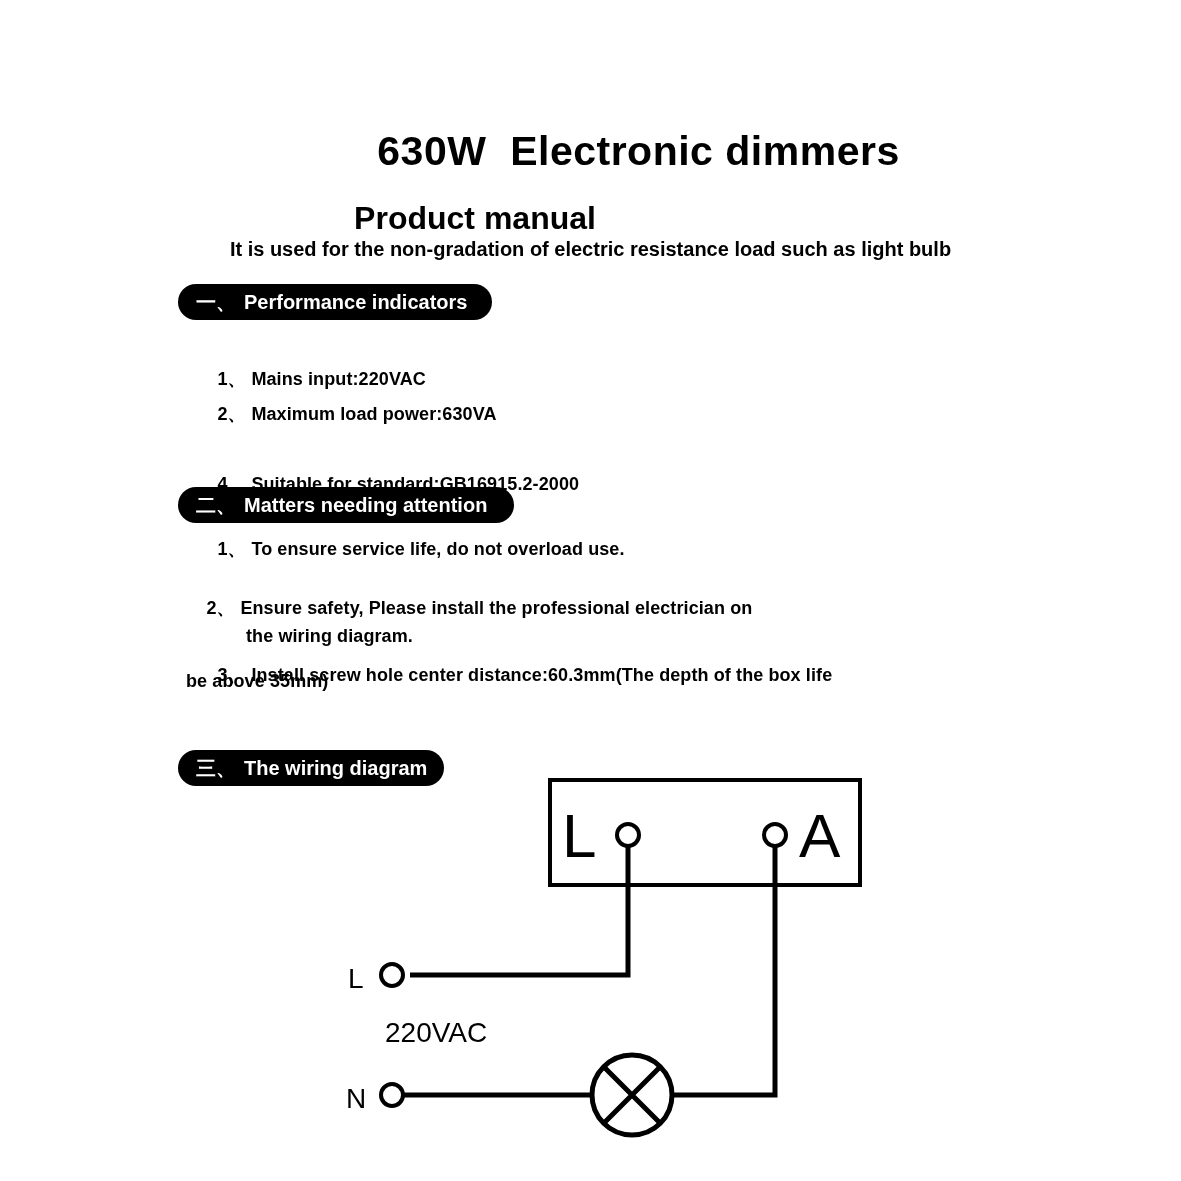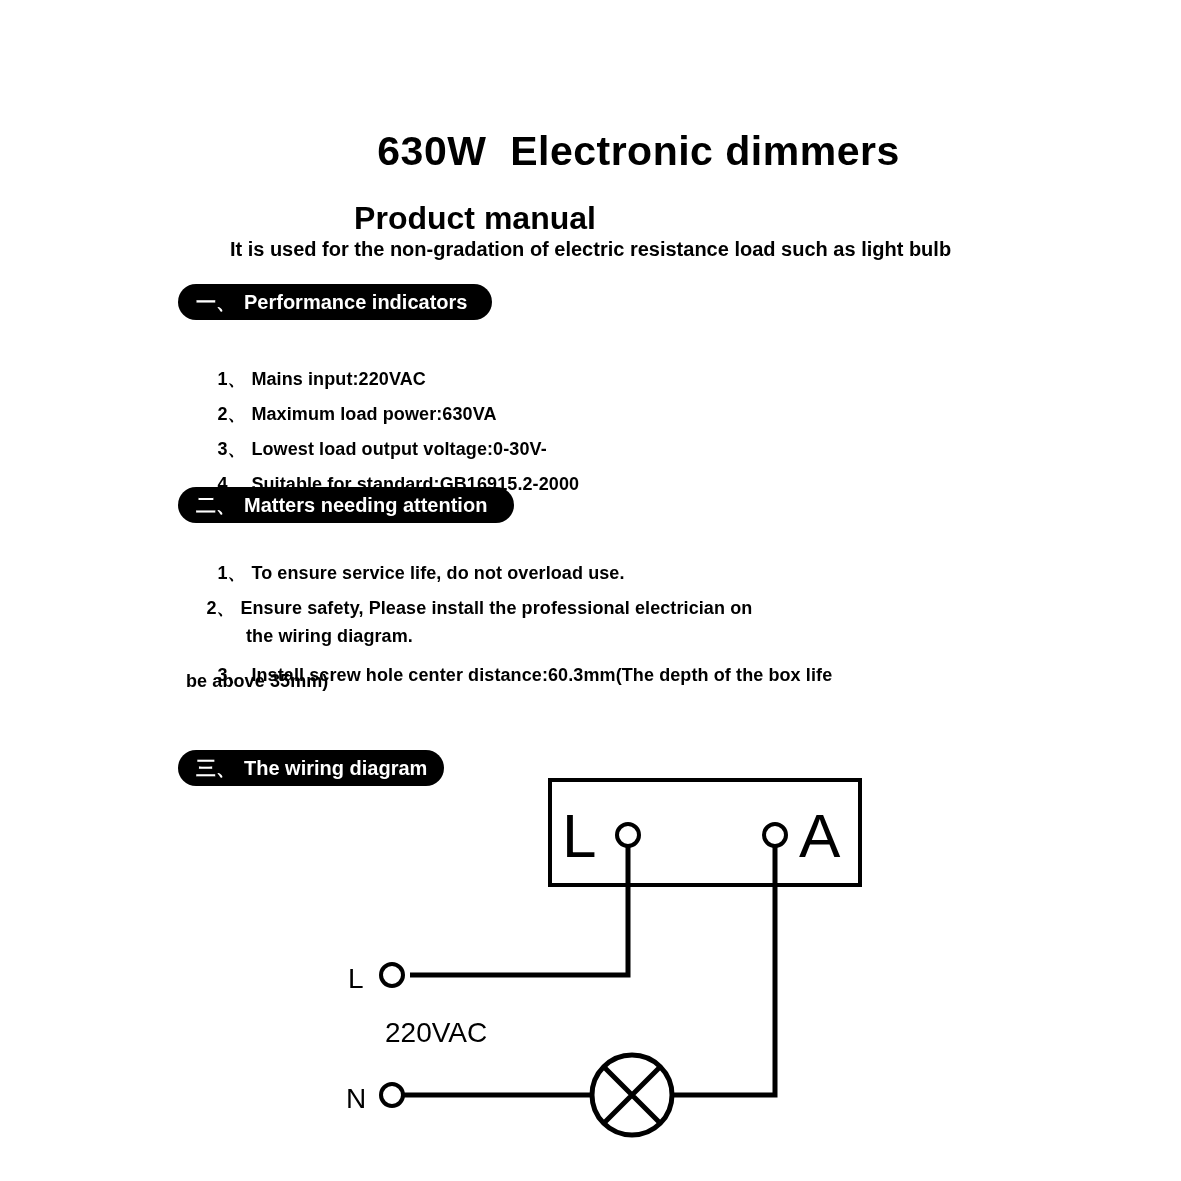--- a/index.html
+++ b/index.html
@@ -85,21 +85,21 @@
   .item .n {
     display: inline-block;
     min-width: 34px;
   }
 
   #s1-i0 { top: 346px; left: 197px; }
   #s1-i1 { top: 381px; left: 197px; }
   #s1-i2 { top: 416px; left: 197px; }
   #s1-i3 { top: 451px; left: 197px; }
 
-  #s2-i0 { top: 540px; left: 197px; }
+  #s2-i0 { top: 516px; left: 197px; }
   #s2-i1 { top: 575px; left: 186px; }
   #s2-i1b { top: 626px; left: 231px; margin-left: 15px; }
   #s2-i2 { top: 642px; left: 197px; }
   #s2-i2b { top: 671px; left: 186px; }
 
   
   .diagram {
     position: absolute;
     top: 740px;
     left: 280px;
@@ -124,23 +124,20 @@
 
   <div class="pill" id="pill-1">
     <span class="cnum">一、</span><span>Performance indicators</span>
   </div>
 
   <div class="item" id="s1-i0">
     <span class="n">1、</span><span>Mains input:220VAC</span>
   </div>
   <div class="item" id="s1-i1">
     <span class="n">2、</span><span>Maximum load power:630VA</span>
-  </div>
-  <div class="item" id="s1-i2">
-    <span class="n">3、</span><span>Lowest load output voltage:0-30V-</span>
   </div>
   <div class="item" id="s1-i3">
     <span class="n">4、</span><span>Suitable for standard:GB16915.2-2000</span>
   </div>
 
   <div class="pill" id="pill-2">
     <span class="cnum">二、</span><span>Matters needing attention</span>
   </div>
 
   <div class="item" id="s2-i0">

